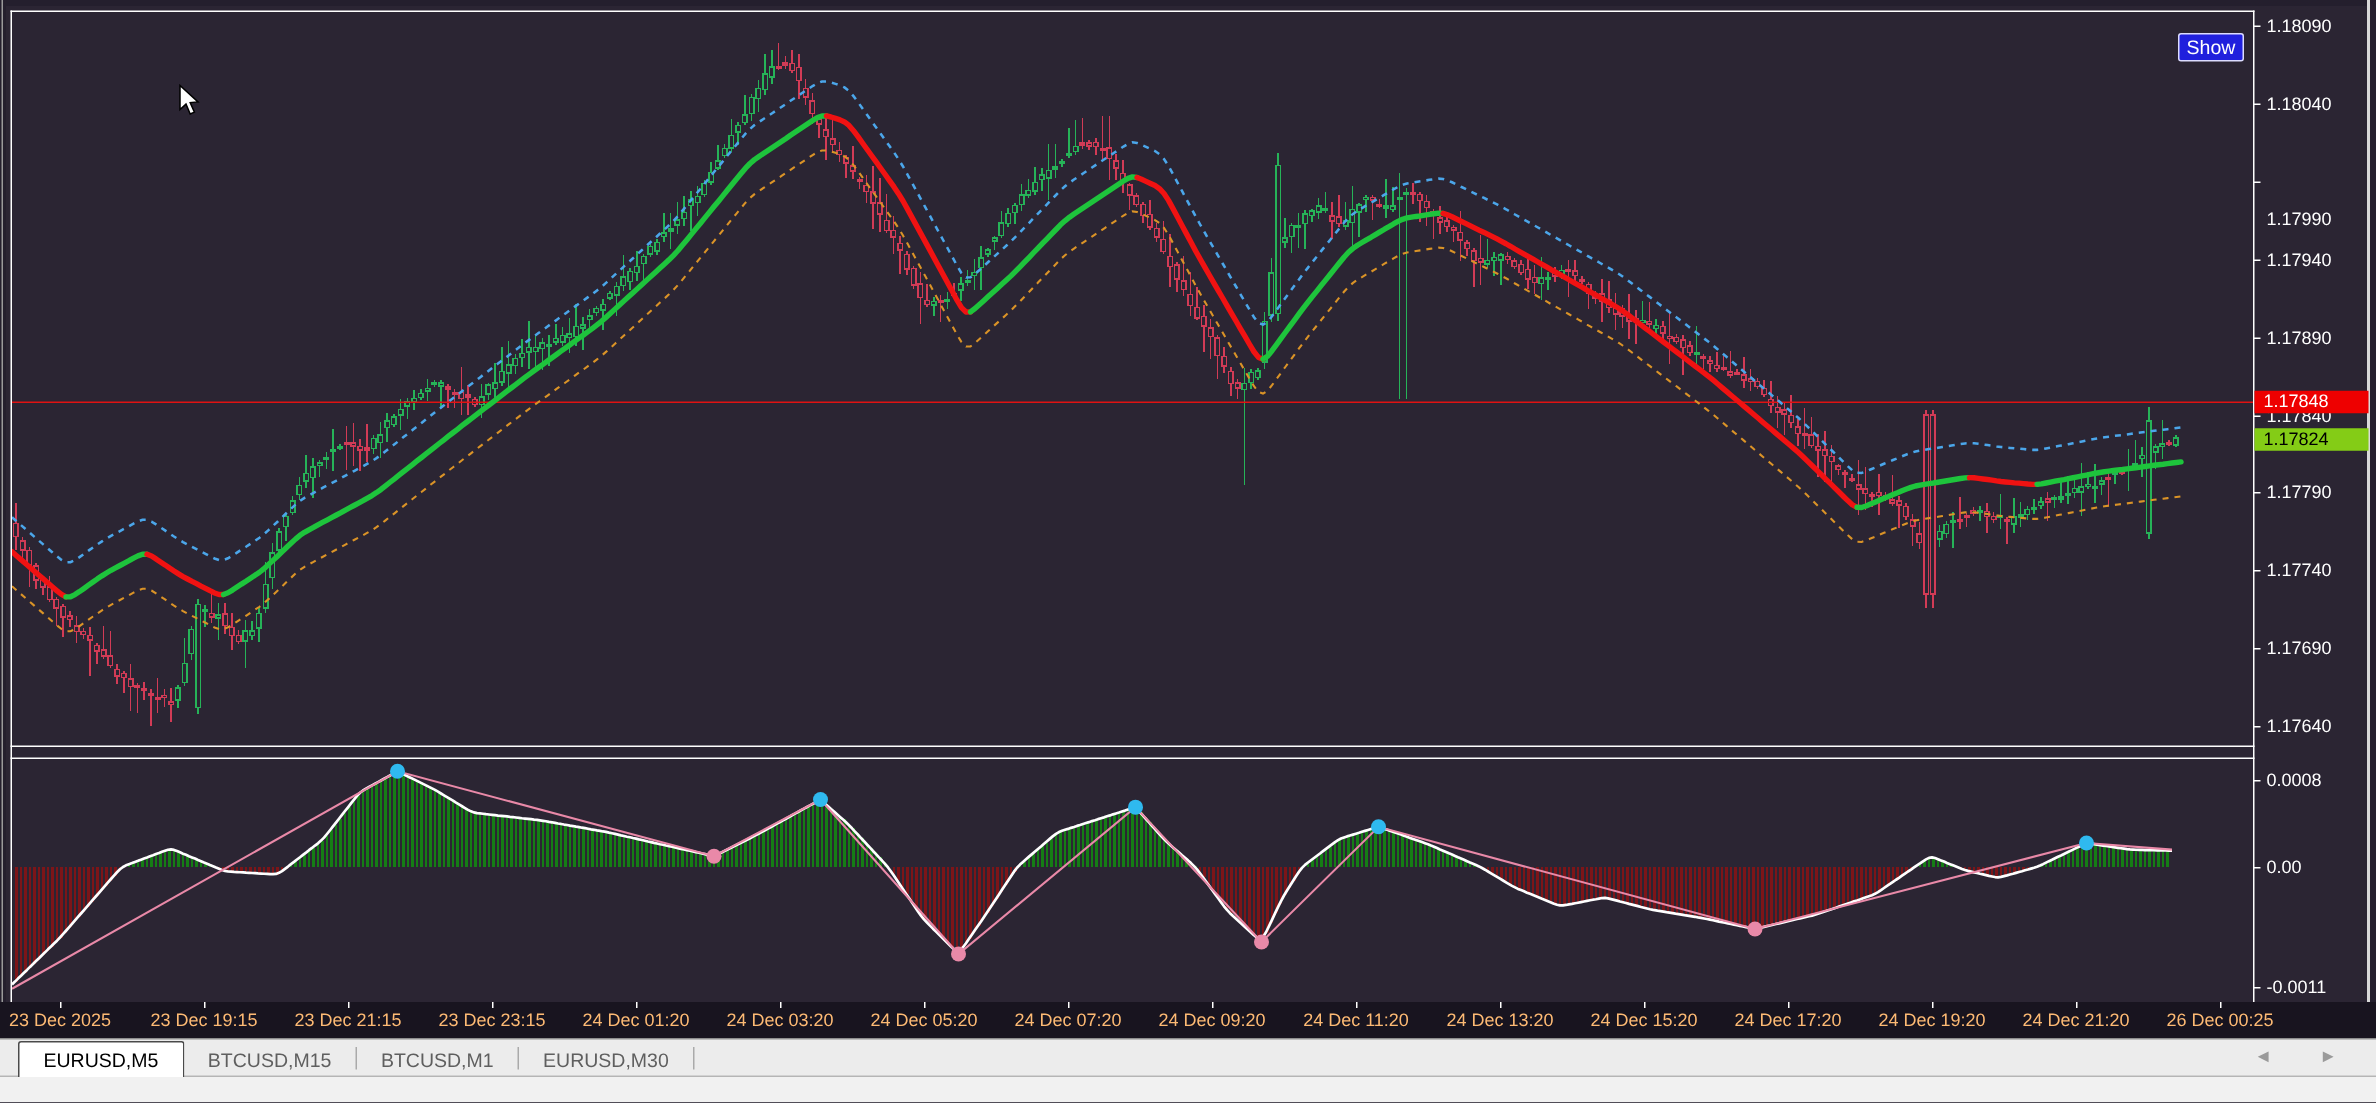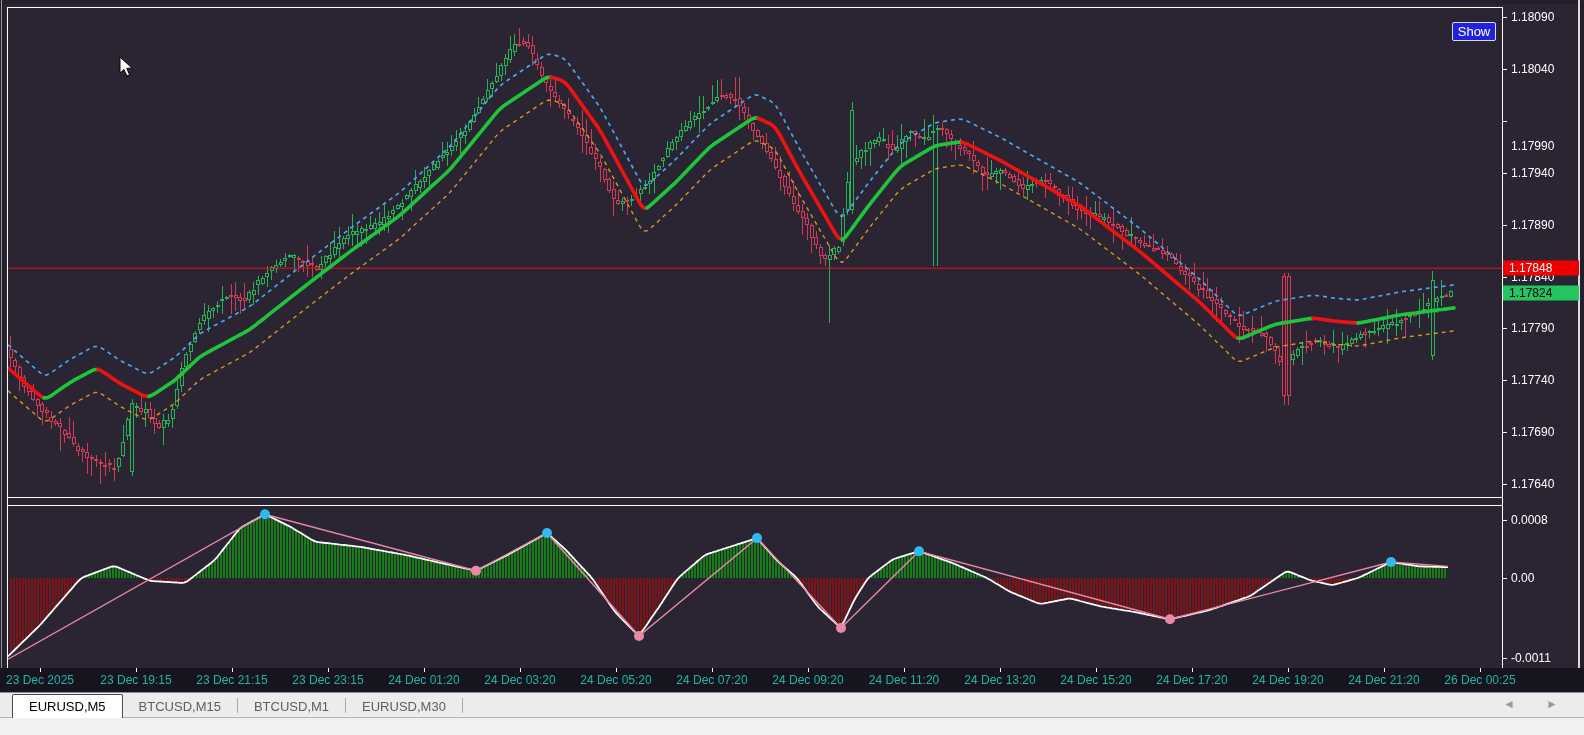--- a/index.html
+++ b/index.html
@@ -13,21 +13,21 @@
   .overlay-text{position:absolute;left:14px;color:#f4f4f4;font-size:12.5px;line-height:13.5px;white-space:nowrap;}
   .show-btn{position:absolute;left:1452px;top:22px;width:44px;height:19px;background:#2020dd;
             color:#ffffff;border:1px solid #dcdcff;border-radius:2px;font-size:13px;line-height:16px;
             text-align:center;padding:0;font-family:"Liberation Sans",sans-serif;cursor:pointer;}
   .macd-label{position:absolute;left:14px;top:511px;color:#f4f4f4;font-size:12.5px;white-space:nowrap;z-index:5;}
   #price-scale{position:absolute;left:1502px;top:0;width:82px;height:668px;color:#ffffff;font-size:12px;}
   .ptick-dash{position:absolute;left:0;width:5px;height:1px;background:#ffffff;}
   .ptick-label{position:absolute;left:9px;transform:translateY(-50%);white-space:nowrap;}
   .price-box{position:absolute;left:1px;width:70px;height:15px;font-size:12px;line-height:15px;
              text-align:left;padding-left:6px;transform:translateY(-50%);}
-  #time-scale{position:absolute;left:0;top:668px;width:1584px;height:36px;background:#18141f;color:#14b8a6;font-size:12px;}
+  #time-scale{position:absolute;left:0;top:668px;width:1584px;height:36px;background:#18141f;color:#fdba74;font-size:12px;}
   .ttick-dash{position:absolute;top:0;width:1px;height:4px;background:#ffffff;}
   .ttick-label{position:absolute;top:5px;transform:translateX(-50%);white-space:nowrap;}
   .tabbar{position:absolute;left:0;top:692px;width:1584px;height:25px;background:#ececec;
           border-top:1px solid #8e8e8e;display:flex;align-items:stretch;}
   .tab{position:relative;margin-top:2px;padding:0 16px;font-size:13px;line-height:21px;color:#5f5f5f;
        background:transparent;display:flex;align-items:center;cursor:pointer;}
   .tab.active{background:#ffffff;color:#000000;border:1px solid #4a4a4a;border-bottom:none;margin-top:1px;
               border-radius:2px 2px 0 0;z-index:2;}
   .tab-sep{width:1px;height:15px;background:#aaaaaa;margin-top:5px;}
   .tab-spacer{width:12px;}
@@ -1232,21 +1232,21 @@
       <div class="ptick-label" style="top: 432px;">1.17690</div>
       <div class="ptick-dash" style="top: 484px;"></div>
       <div class="ptick-label" style="top: 484px;">1.17640</div>
       <div class="ptick-dash" style="top: 520px;"></div>
       <div class="ptick-label" style="top: 520px;">0.0008</div>
       <div class="ptick-dash" style="top: 578px;"></div>
       <div class="ptick-label" style="top: 578px;">0.00</div>
       <div class="ptick-dash" style="top: 658px;"></div>
       <div class="ptick-label" style="top: 658px;">-0.0011</div>
       <div class="price-box" style="top: 268.196px; background: rgb(238, 0, 0); color: rgb(255, 255, 255);">1.17848</div>
-      <div class="price-box" style="top: 293.108px; background: #22c55e; color: rgb(0, 0, 0);">1.17824</div>
+      <div class="price-box" style="top: 293.108px; background: #84cc16; color: rgb(0, 0, 0);">1.17824</div>
     </div>
 
   <div id="time-scale">
       <div class="ttick-dash" style="left: 40px;"></div>
       <div class="ttick-label" style="left: 40px;">23 Dec 2025</div>
       <div class="ttick-dash" style="left: 136px;"></div>
       <div class="ttick-label" style="left: 136px;">23 Dec 19:15</div>
       <div class="ttick-dash" style="left: 232px;"></div>
       <div class="ttick-label" style="left: 232px;">23 Dec 21:15</div>
       <div class="ttick-dash" style="left: 328px;"></div>

